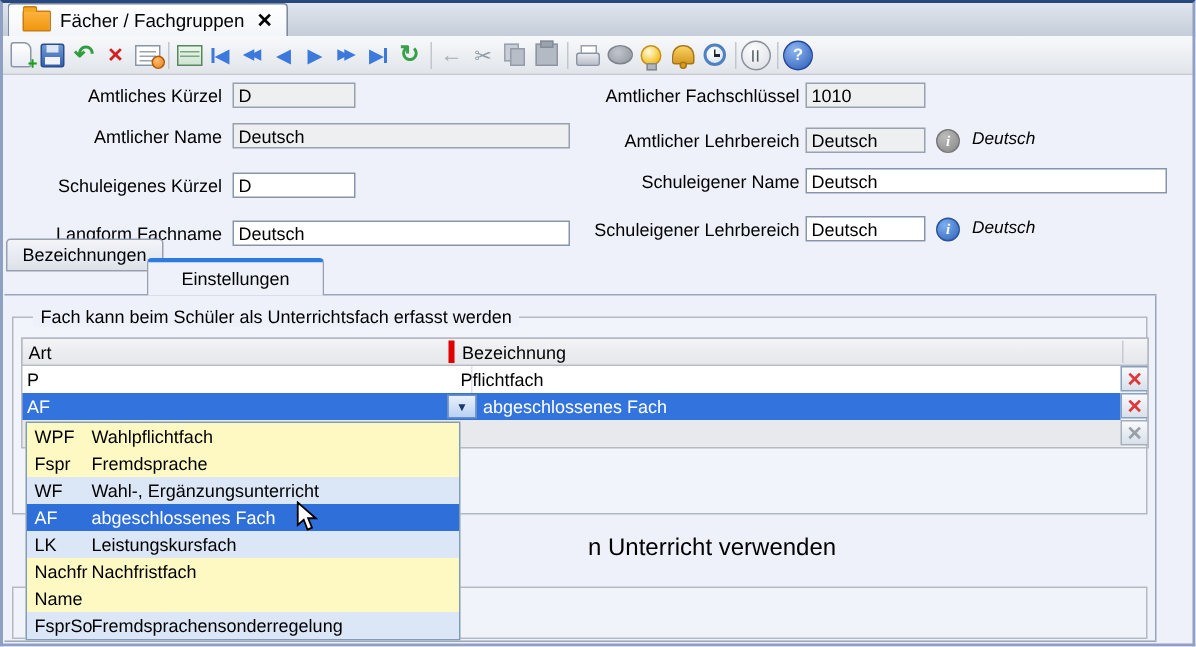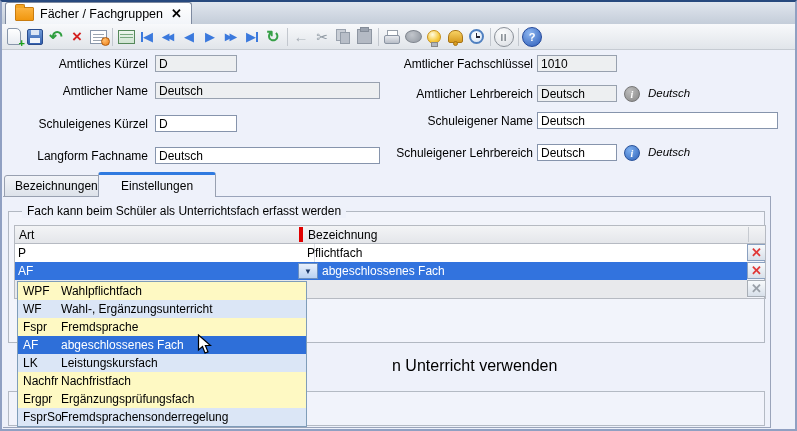--- a/index.html
+++ b/index.html
@@ -94,21 +94,21 @@
   .ro{background:#edeff1;border-color:#98a1af}
   .info{position:absolute;width:14px;height:14px;border-radius:50%;color:#fff;
         display:flex;align-items:center;justify-content:center;
         font:italic 700 10px "Liberation Serif",serif}
   .info-gray{background:radial-gradient(circle at 35% 30%,#bcbcbc,#878787);border:1px solid #767676}
   .info-blue{background:radial-gradient(circle at 35% 30%,#7db0f0,#2f62b8);border:1px solid #29539c}
   .note{position:absolute;font-style:italic;font-size:11.5px}
   
   .subtab{position:absolute;font-size:12px;display:flex;align-items:center;justify-content:center;
           border:1px solid #98a0b0;border-radius:3px 3px 0 0;box-sizing:border-box}
-  .subtab.inactive{left:4px;top:175px;height:22px;padding:0 10px;
+  .subtab.inactive{left:4px;top:159px;height:22px;padding:0 10px;
           background:linear-gradient(#f2f4f8,#dde2ea);z-index:6}
   .subtab.active{left:98px;top:172px;height:25px;padding:0 22px;background:#eef1fa;
           border-bottom:none;border-top:3px solid #2f7ae0;z-index:7}
   .tcline{position:absolute;left:3px;top:196px;width:768px;height:1px;background:#9aa4ba;z-index:4}
   .pr{position:absolute;left:770px;top:197px;width:1px;height:230px;background:#9aa4ba}
   .pb{position:absolute;left:3px;top:427px;width:768px;height:1px;background:#9aa4ba}
   
   .gb1{position:absolute;left:8px;top:211px;width:757px;height:132px;box-sizing:border-box;
        border:1px solid #b2b8c2;background:#f2f4fb}
   .gbcap{position:absolute;left:22px;top:204px;font-size:12px;background:#eef1fa;
@@ -297,43 +297,42 @@
 <div class="delbtn delgray" style="top:280px">✕</div>
 
 <div class="partial">n Unterricht verwenden</div>
 <div class="gb2"></div>
 
 <div class="ddl">
   <div class="ddi">
     <span class="code">WPF</span>
     <span>Wahlpflichtfach</span>
     </div>
+  <div class="ddi">
+    <span class="code">Fspr</span>
+    <span>Fremdsprache</span>
+    </div>
   <div class="ddi alt" style="background:#dbe6f6">
     <span class="code">WF</span>
     <span>Wahl-, Ergänzungsunterricht</span>
     </div>
-  <div class="ddi">
-    <span class="code">Fspr</span>
-    <span>Fremdsprache</span>
-    </div>
   <div class="ddi" style="background:#2e6fd9;color:#fff">
     <span class="code">AF</span>
     <span>abgeschlossenes Fach</span>
     </div>
   <div class="ddi" style="background:#dbe6f6">
     <span class="code">LK</span>
     <span>Leistungskursfach</span>
     </div>
   <div class="ddi">
     <span class="code">Nachfr</span>
     <span>Nachfristfach</span>
     </div>
   <div class="ddi">
-    <span class="code">Ergpr</span>
-    <span>Ergänzungsprüfungsfach</span>
+    <span class="code">Name</span>
     </div>
   <div class="ddi" style="background:#dbe6f6">
     <span class="code">FsprSo</span>
     <span>Fremdsprachensonderregelung</span>
     </div>
 </div>
 
 <svg class="cursor" width="15" height="22" viewBox="0 0 15 22">
   <path d="M1.5,1 L1.5,16 L5.5,12.5 L8,19 L11,17.8 L8.4,11.5 L13.5,11.5 Z" fill="#ffffff" stroke="#000000" stroke-width="1.2"></path>
 </svg>

